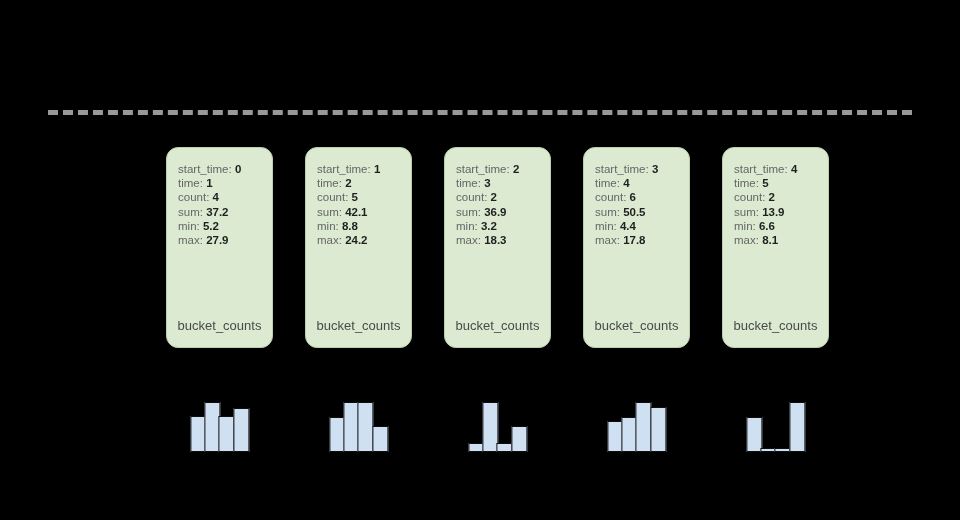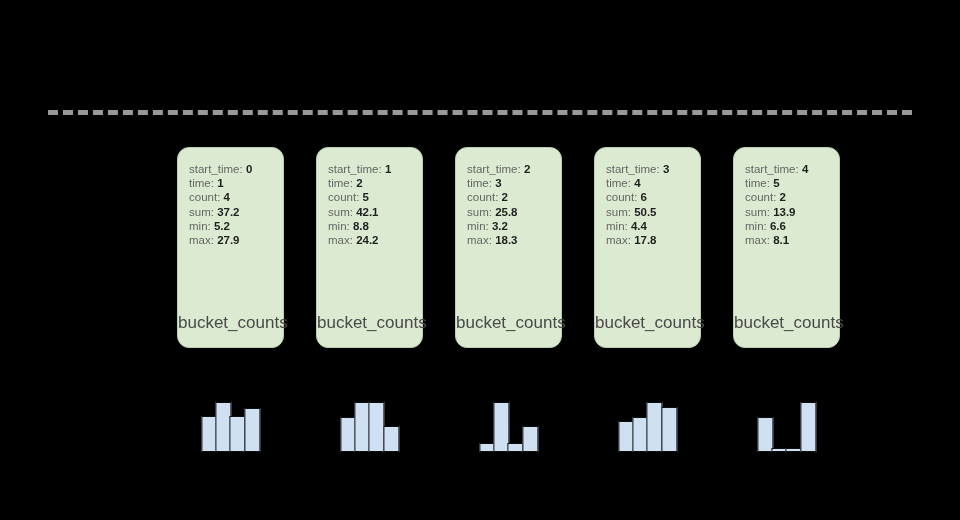--- a/index.html
+++ b/index.html
@@ -31,21 +31,20 @@
   }
 
   
   .card-strip {
     position: absolute;
     left: 166px;
     top: 147px;
     display: flex;
     gap: 32px;
     align-items: flex-start;
-    margin-left: 11px;
   }
 
   .card {
     width: 107px;
     height: 201px;
     box-sizing: border-box;
     background: #dbead0;
     border: 1px solid #b9cfae;
     border-radius: 12px;
     padding: 14px 10px 10px 11px;
@@ -95,21 +94,21 @@
     margin-right: -1.6px;
   }
   .bar:last-child { margin-right: 0; }
 
   .hist-caption {
     position: absolute;
     left: 0;
     right: 0;
     bottom: 14px;
     text-align: center;
-    font-size: 17px;
+    font-size: 13px;
     color: #4a4a4a;
     white-space: nowrap;
   }
 </style>
 </head>
 <body>
 
 <div class="canvas">
 
   <div class="divider"></div>
@@ -151,21 +150,21 @@
             <div class="bar" style="height: 26px;"></div>
           </div>
         </div>
         <div class="hist-caption">bucket_counts</div>
       </div>
       <div class="card">
         <div class="fields">
           <div class="field"><span class="lab">start_time:</span> <span class="val">2</span></div>
           <div class="field"><span class="lab">time:</span> <span class="val">3</span></div>
           <div class="field"><span class="lab">count:</span> <span class="val">2</span></div>
-          <div class="field"><span class="lab">sum:</span> <span class="val">25.8</span></div>
+          <div class="field"><span class="lab">sum:</span> <span class="val">36.9</span></div>
           <div class="field"><span class="lab">min:</span> <span class="val">3.2</span></div>
           <div class="field"><span class="lab">max:</span> <span class="val">18.3</span></div>
         </div>
         <div class="hist-wrap">
           <div class="hist">
             <div class="bar" style="height: 9px;"></div>
             <div class="bar" style="height: 50px;"></div>
             <div class="bar" style="height: 9px;"></div>
             <div class="bar" style="height: 26px;"></div>
           </div>

